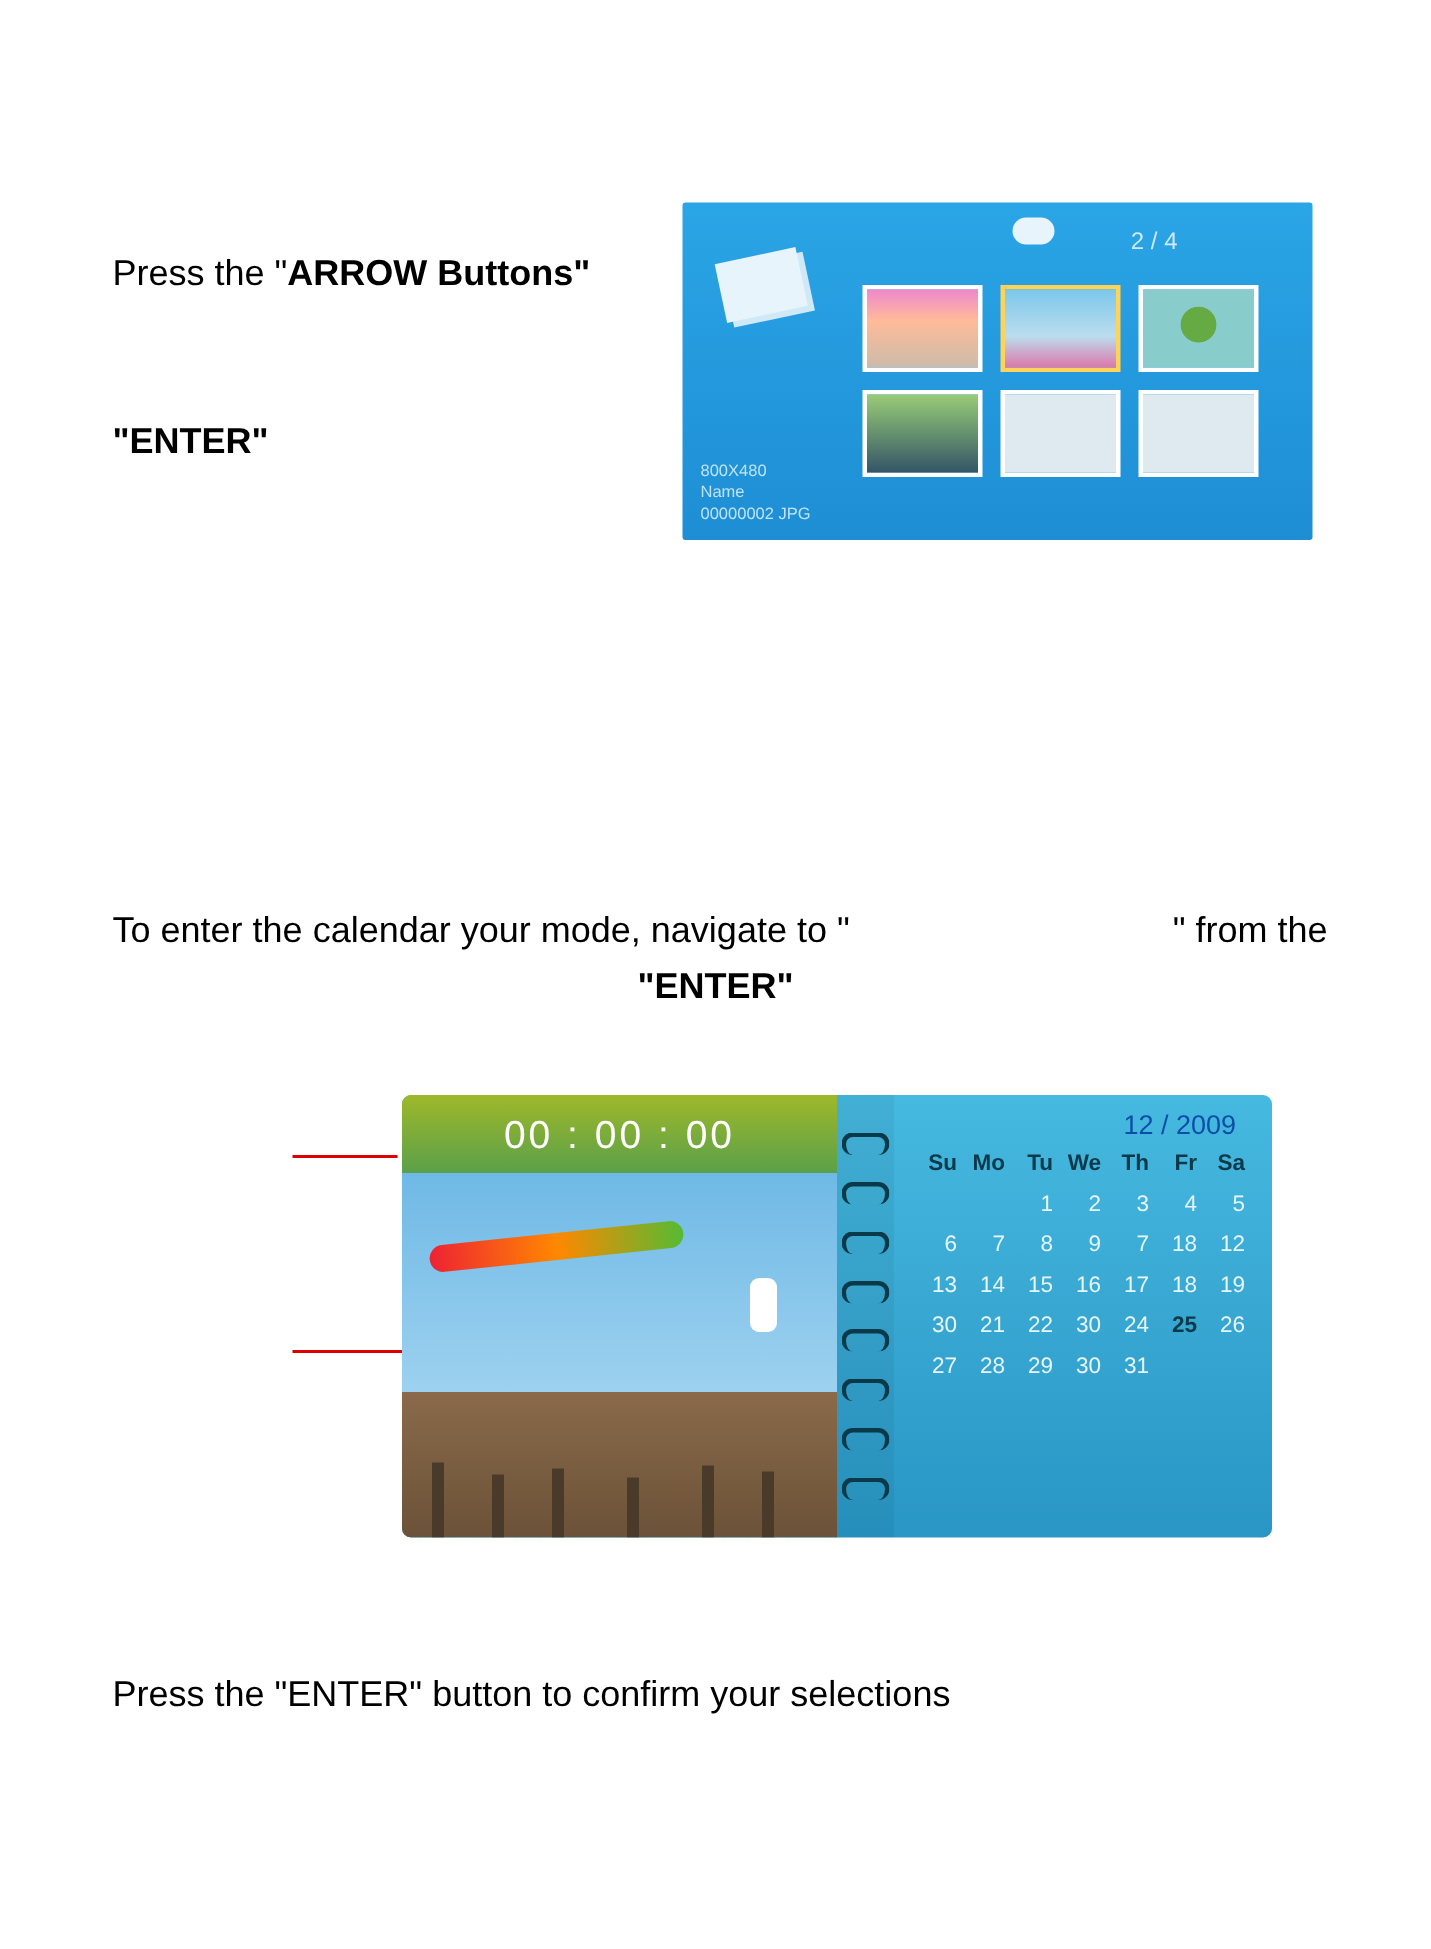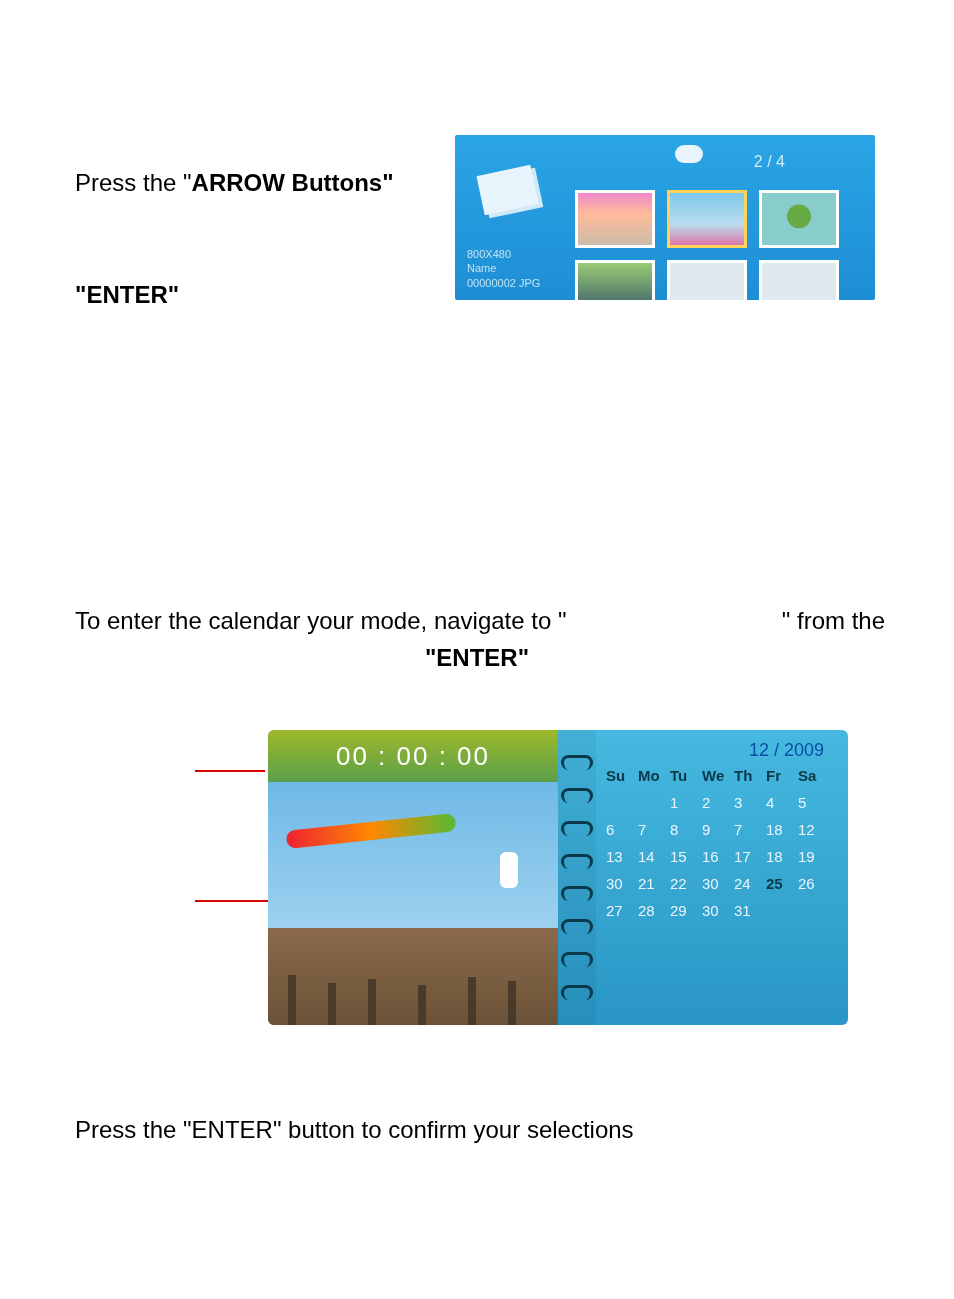--- a/index.html
+++ b/index.html
@@ -21,21 +21,21 @@
     line-height: 1.5;
   }
   .bold { font-weight: bold; }
 
   
   .thumbs-fig {
     position: absolute;
     left: 455px;
     top: 135px;
     width: 420px;
-    height: 165px;
+    height: 225px;
     background: linear-gradient(#2aa5e6, #1e8ed4);
     border-radius: 2px;
     overflow: hidden;
   }
   .thumbs-count {
     position: absolute;
     right: 90px;
     top: 18px;
     color: #cfe9f7;
     font-size: 16px;
@@ -156,21 +156,21 @@
   .cal-month {
     text-align: right;
     color: #0b4ea8;
     font-weight: normal;
     font-size: 18px;
     padding-right: 6px;
   }
   .cal-grid {
     display: grid;
     grid-template-columns: repeat(7, 1fr);
-    text-align: left;
+    text-align: right;
     font-size: 15px;
     margin-top: 6px;
     row-gap: 10px;
   }
   .cal-grid .hdr { color: #0a3a4a; font-weight: bold; }
   .cal-grid .day { color: #e8f6fc; }
   .cal-grid .hl { color: #0a3a4a; font-weight: bold; }
 
   .arrow-line {
     position: absolute;

